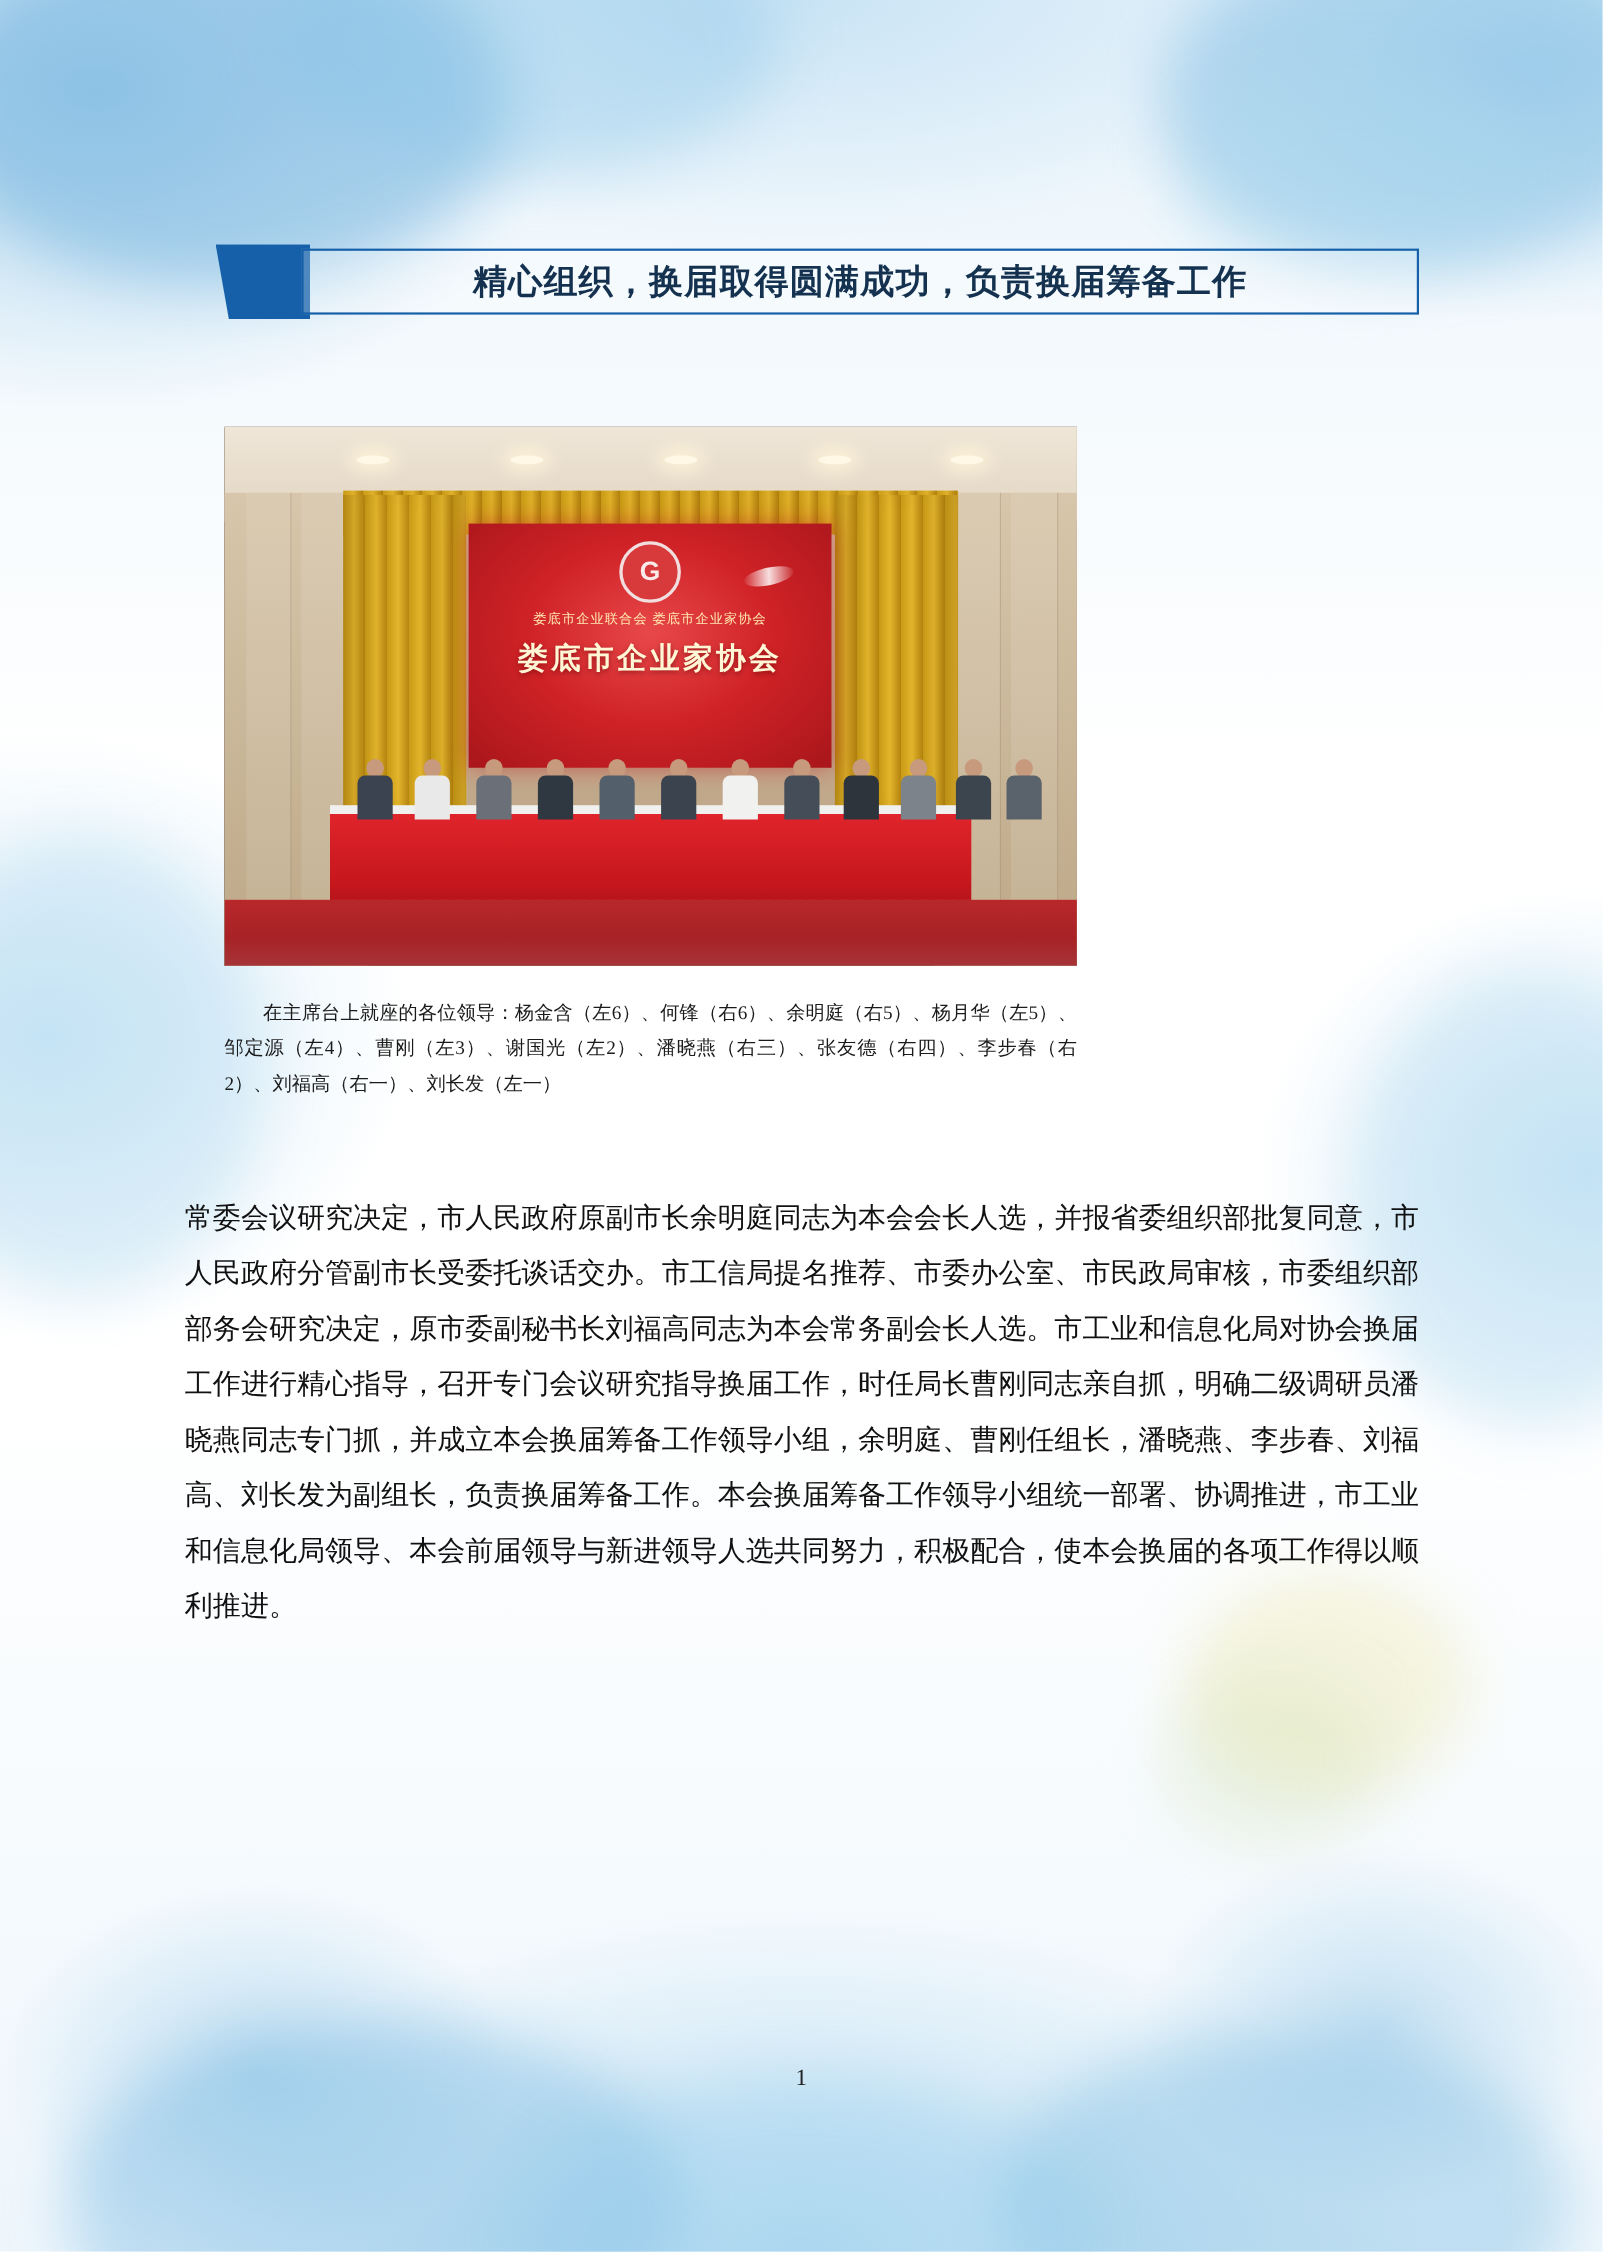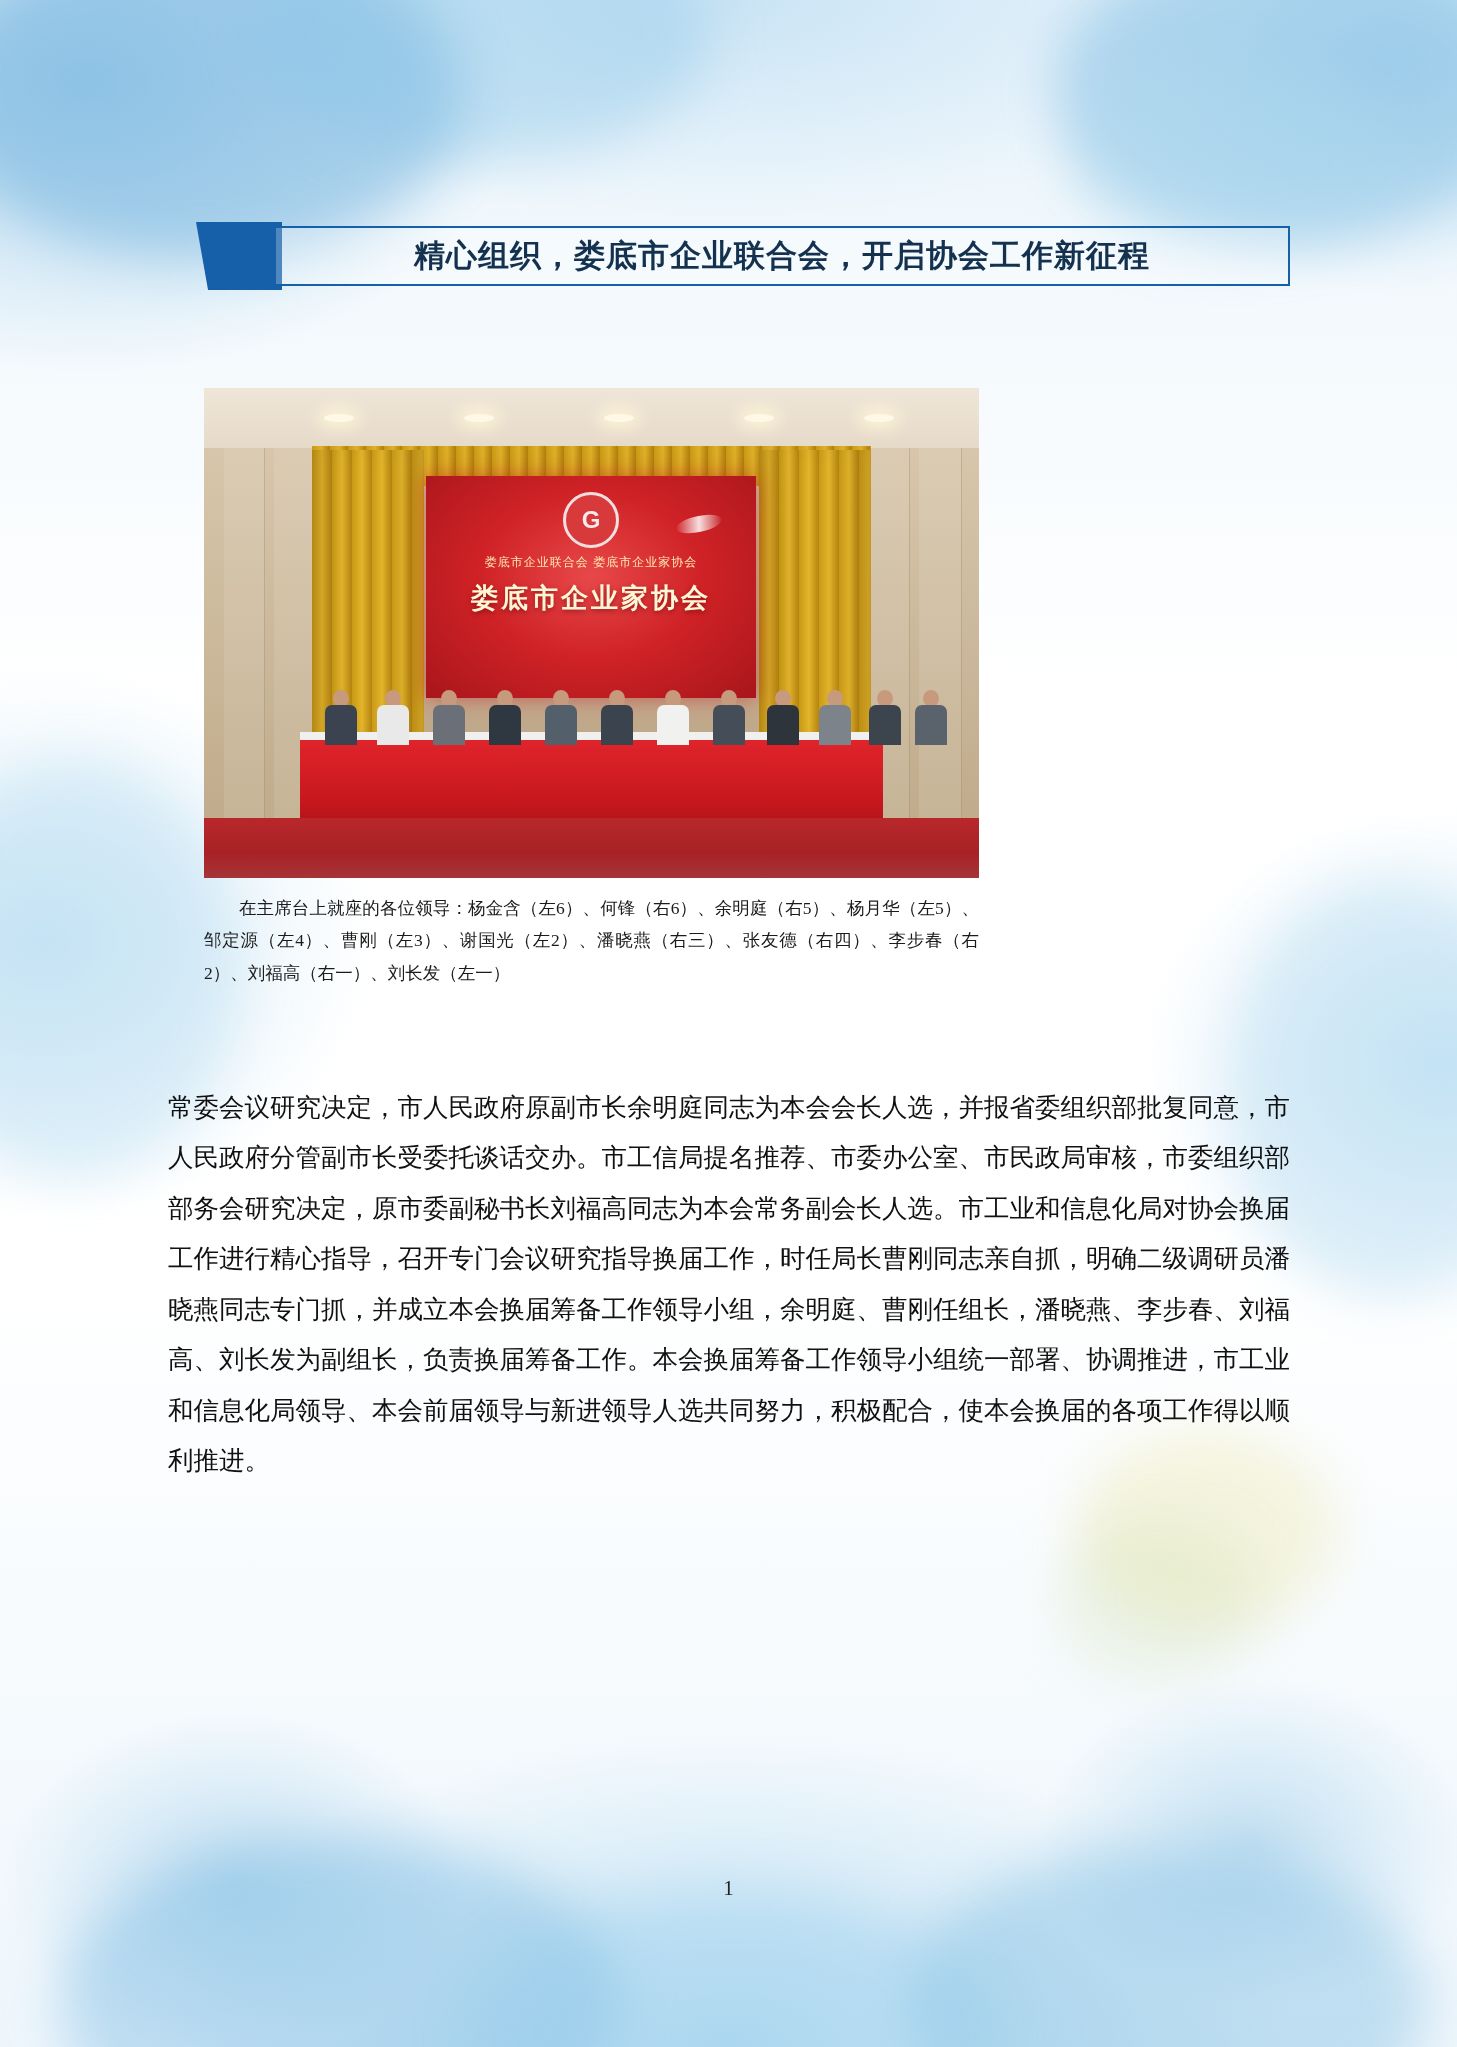--- a/index.html
+++ b/index.html
@@ -197,21 +197,21 @@
   .person .body {
     position: absolute; left: 50%; transform: translateX(-50%); top: 15px;
     width: 32px; height: 40px; border-radius: 7px 7px 0 0;
   }
   .carpet-light {
     position: absolute; left: 0; right: 0; bottom: 0; height: 26px;
     background: linear-gradient(180deg, rgba(255,255,255,0.0), rgba(255,255,255,0.10));
   }
 
   .caption {
-    margin-top: 14px;
+    margin-top: 26px;
     width: 775px;
     font-family: "Liberation Serif", serif;
     font-size: 17.5px;
     line-height: 1.85;
     color: #1b1b1b;
     text-align: justify;
     text-indent: 2em;
   }
 
   
@@ -263,21 +263,21 @@
   <div class="wash w6"></div>
   <div class="wash w7"></div>
   <div class="wash w8"></div>
   <div class="wash w9"></div>
   <div class="wash w10"></div>
   <div class="wash w11"></div>
 
   <div class="banner">
     <div class="banner-notch"></div>
     <div class="banner-body"></div>
-    <div class="banner-title">精心组织，娄底市企业联合会，开启协会工作新征程</div>
+    <div class="banner-title">精心组织，换届取得圆满成功，负责换届筹备工作</div>
   </div>
 
   <div class="photo-block">
     <div class="photo">
       <div class="hall-bg"></div>
       <div class="ceiling"></div>
       <div class="ceil-light" style="left:120px;"></div>
       <div class="ceil-light" style="left:260px;"></div>
       <div class="ceil-light" style="left:400px;"></div>
       <div class="ceil-light" style="left:540px;"></div>

